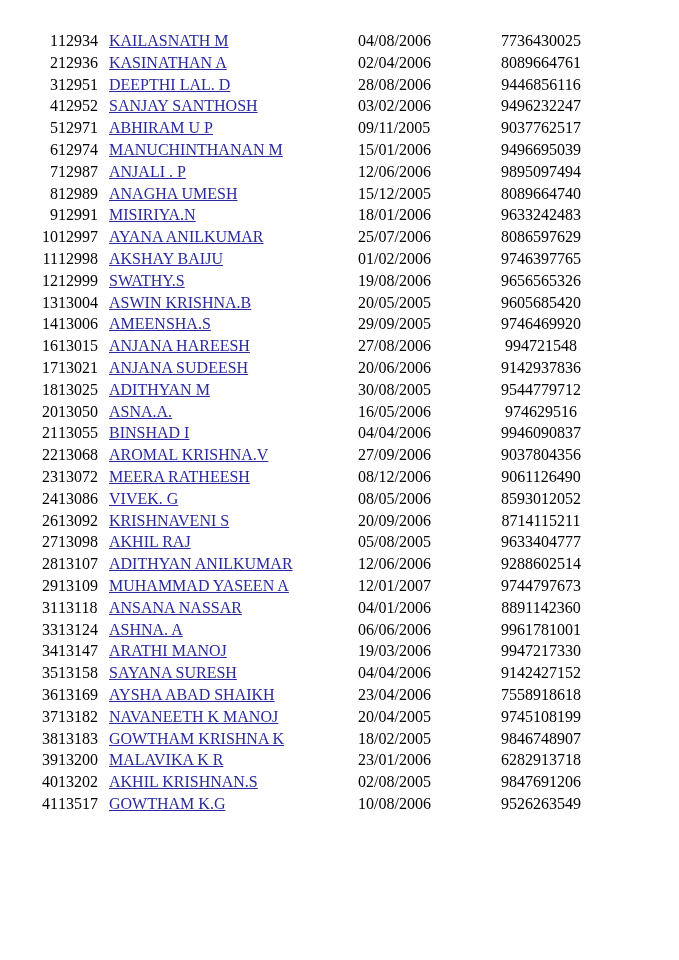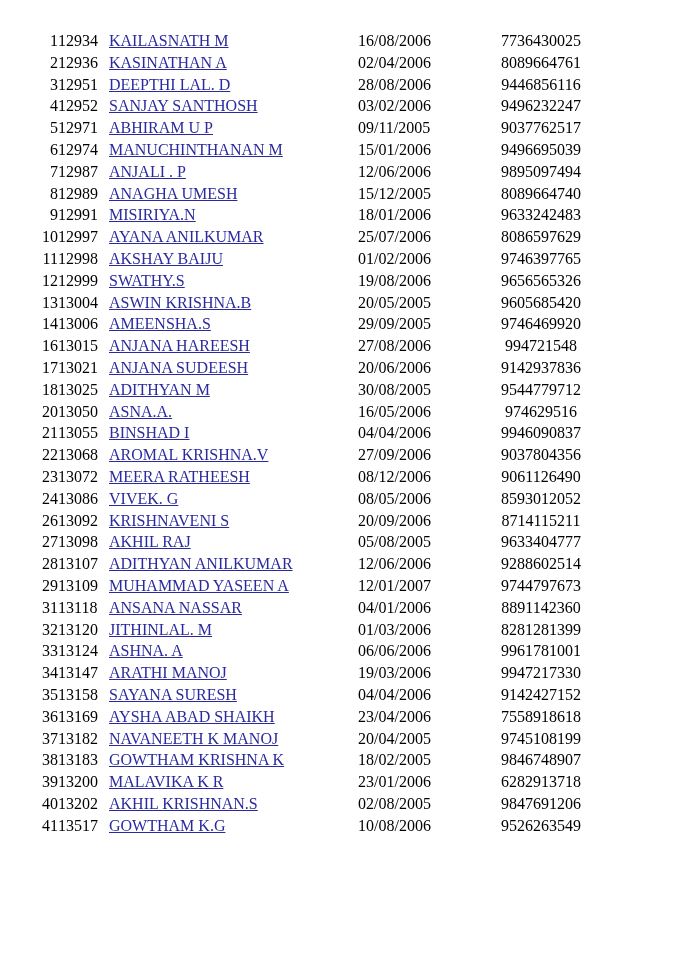--- a/index.html
+++ b/index.html
@@ -43,21 +43,21 @@
 </head>
 <body style="background: rgb(255, 255, 255); color: rgb(0, 0, 0);">
 
 <div class="list-wrap">
   <table class="roster">
     <tbody>
   <tr>
     <td class="c-num">1</td>
     <td class="c-id">12934</td>
     <td class="c-name"><a href="#" style="color: rgb(42, 42, 158);">KAILASNATH M</a></td>
-    <td class="c-date">16/08/2006</td>
+    <td class="c-date">04/08/2006</td>
     <td class="c-phone">7736430025</td>
   </tr>
 
   <tr>
     <td class="c-num">2</td>
     <td class="c-id">12936</td>
     <td class="c-name"><a href="#" style="color: rgb(42, 42, 158);">KASINATHAN A</a></td>
     <td class="c-date">02/04/2006</td>
     <td class="c-phone">8089664761</td>
   </tr>
@@ -259,27 +259,20 @@
 
 
   <tr>
     <td class="c-num">31</td>
     <td class="c-id">13118</td>
     <td class="c-name"><a href="#" style="color: rgb(42, 42, 158);">ANSANA NASSAR</a></td>
     <td class="c-date">04/01/2006</td>
     <td class="c-phone">8891142360</td>
   </tr>
 
-  <tr>
-    <td class="c-num">32</td>
-    <td class="c-id">13120</td>
-    <td class="c-name"><a href="#" style="color: rgb(42, 42, 158);">JITHINLAL. M</a></td>
-    <td class="c-date">01/03/2006</td>
-    <td class="c-phone">8281281399</td>
-  </tr>
 
   <tr>
     <td class="c-num">33</td>
     <td class="c-id">13124</td>
     <td class="c-name"><a href="#" style="color: rgb(42, 42, 158);">ASHNA. A</a></td>
     <td class="c-date">06/06/2006</td>
     <td class="c-phone">9961781001</td>
   </tr>
 
   <tr>

